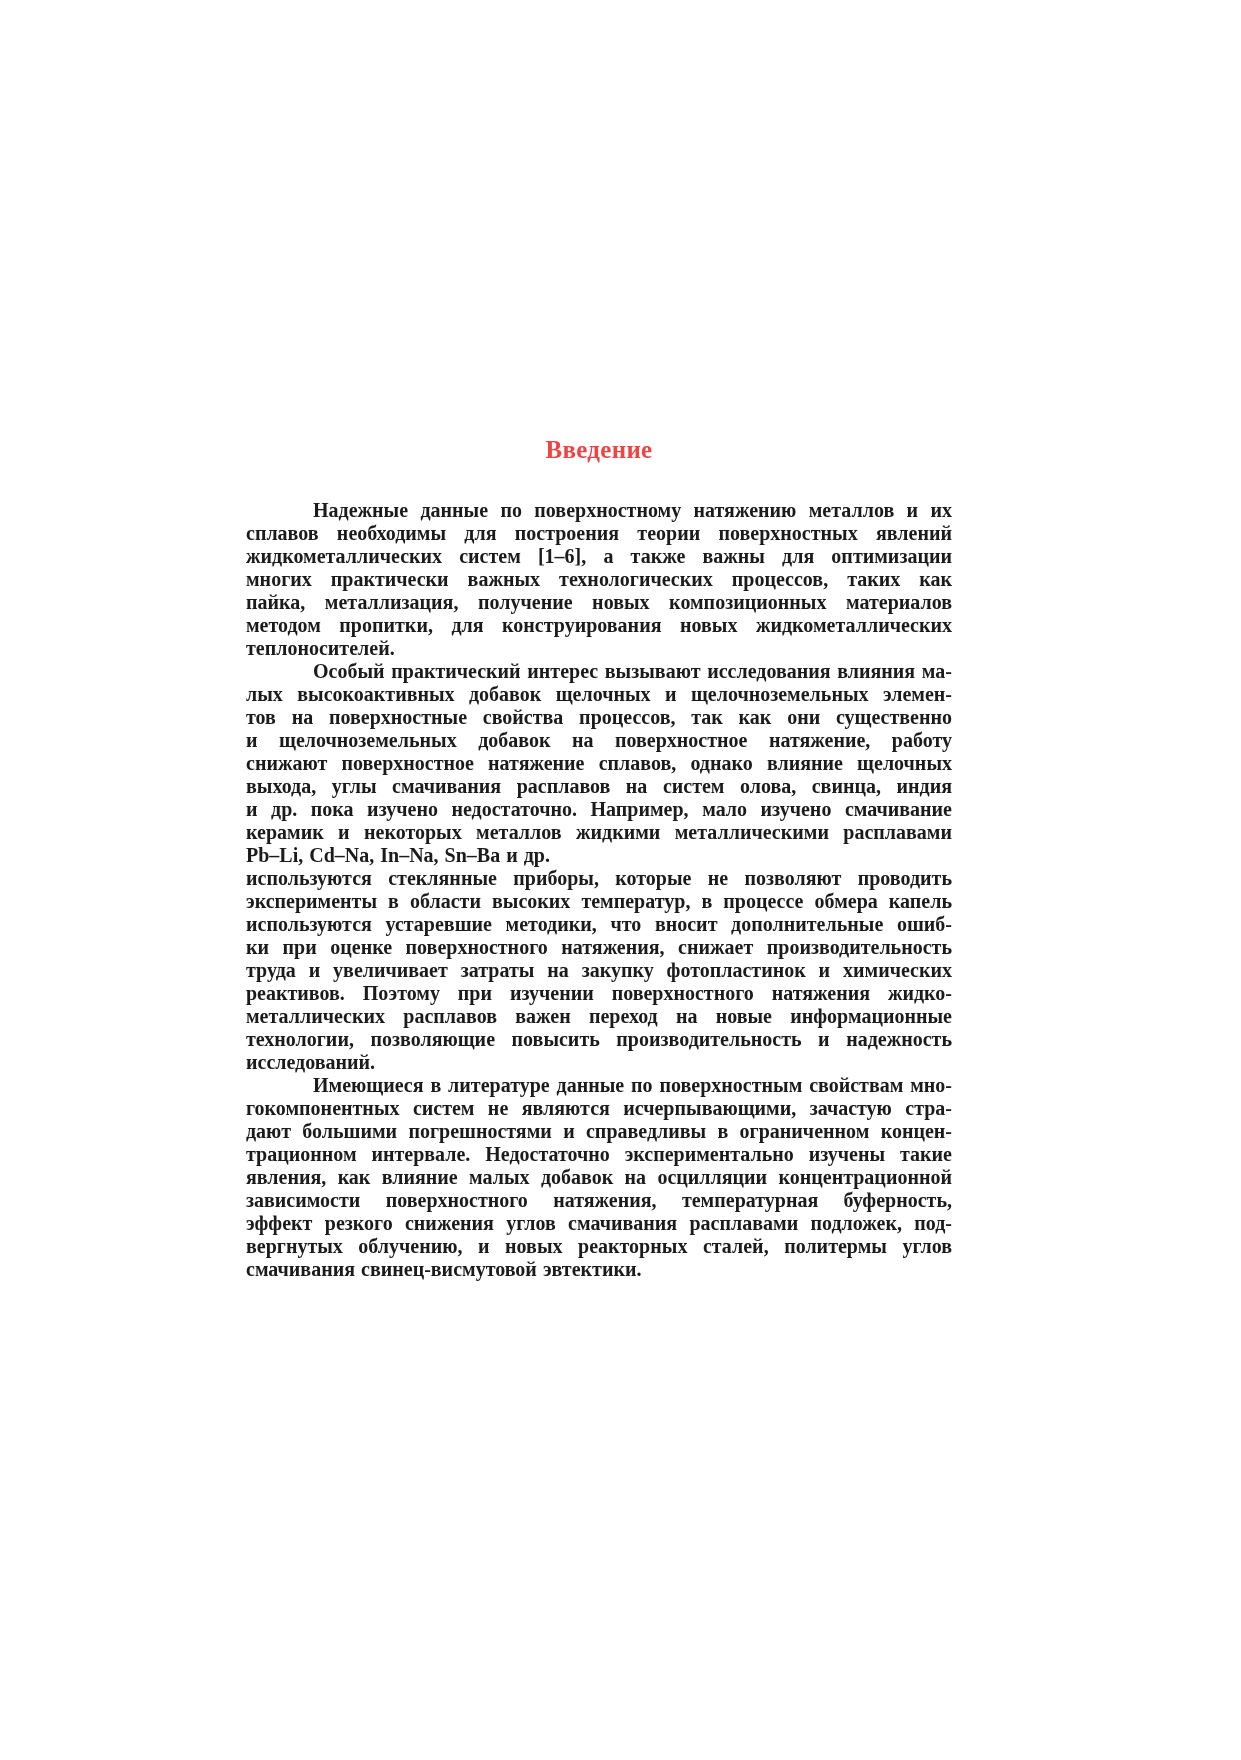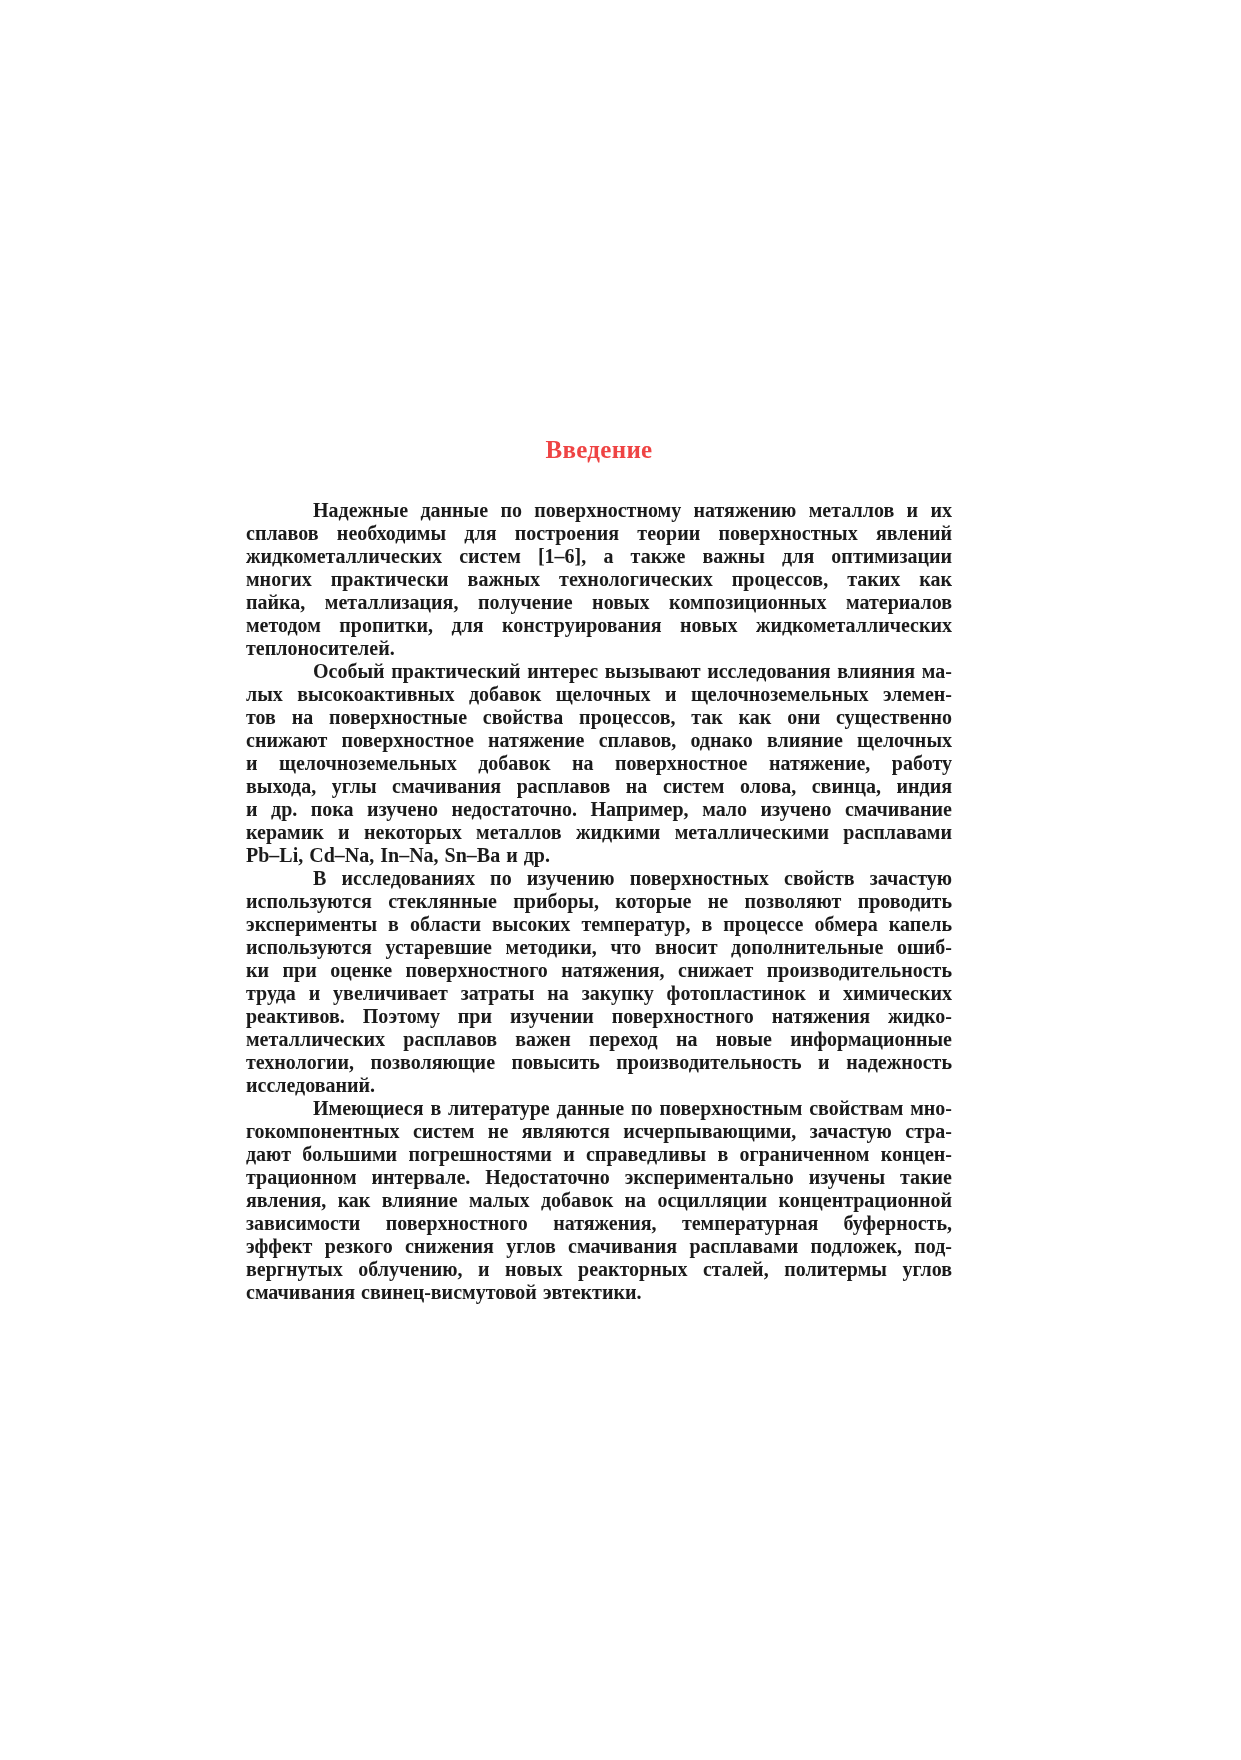--- a/index.html
+++ b/index.html
@@ -74,28 +74,27 @@
     <p class="line">сплавов необходимы для построения теории поверхностных явлений</p>
     <p class="line">жидкометаллических систем [1–6], а также важны для оптимизации</p>
     <p class="line">многих практически важных технологических процессов, таких как</p>
     <p class="line">пайка, металлизация, получение новых композиционных материалов</p>
     <p class="line">методом пропитки, для конструирования новых жидкометаллических</p>
     <p class="line last">теплоносителей.</p>
 
     <p class="line indent">Особый практический интерес вызывают исследования влияния ма-</p>
     <p class="line">лых высокоактивных добавок щелочных и щелочноземельных элемен-</p>
     <p class="line">тов на поверхностные свойства процессов, так как они существенно</p>
+    <p class="line">и щелочноземельных добавок на поверхностное натяжение, работу</p>
     <p class="line">снижают поверхностное натяжение сплавов, однако влияние щелочных</p>
-    <p class="line">и щелочноземельных добавок на поверхностное натяжение, работу</p>
     <p class="line">выхода, углы смачивания расплавов на систем олова, свинца, индия</p>
     <p class="line">и др. пока изучено недостаточно. Например, мало изучено смачивание</p>
     <p class="line">керамик и некоторых металлов жидкими металлическими расплавами</p>
     <p class="line last">Pb–Li, Cd–Na, In–Na, Sn–Ba и др.</p>
 
-    <p class="line indent">В исследованиях по изучению поверхностных свойств зачастую</p>
     <p class="line">используются стеклянные приборы, которые не позволяют проводить</p>
     <p class="line">эксперименты в области высоких температур, в процессе обмера капель</p>
     <p class="line">используются устаревшие методики, что вносит дополнительные ошиб-</p>
     <p class="line">ки при оценке поверхностного натяжения, снижает производительность</p>
     <p class="line">труда и увеличивает затраты на закупку фотопластинок и химических</p>
     <p class="line">реактивов. Поэтому при изучении поверхностного натяжения жидко-</p>
     <p class="line">металлических расплавов важен переход на новые информационные</p>
     <p class="line">технологии, позволяющие повысить производительность и надежность</p>
     <p class="line last">исследований.</p>
 

